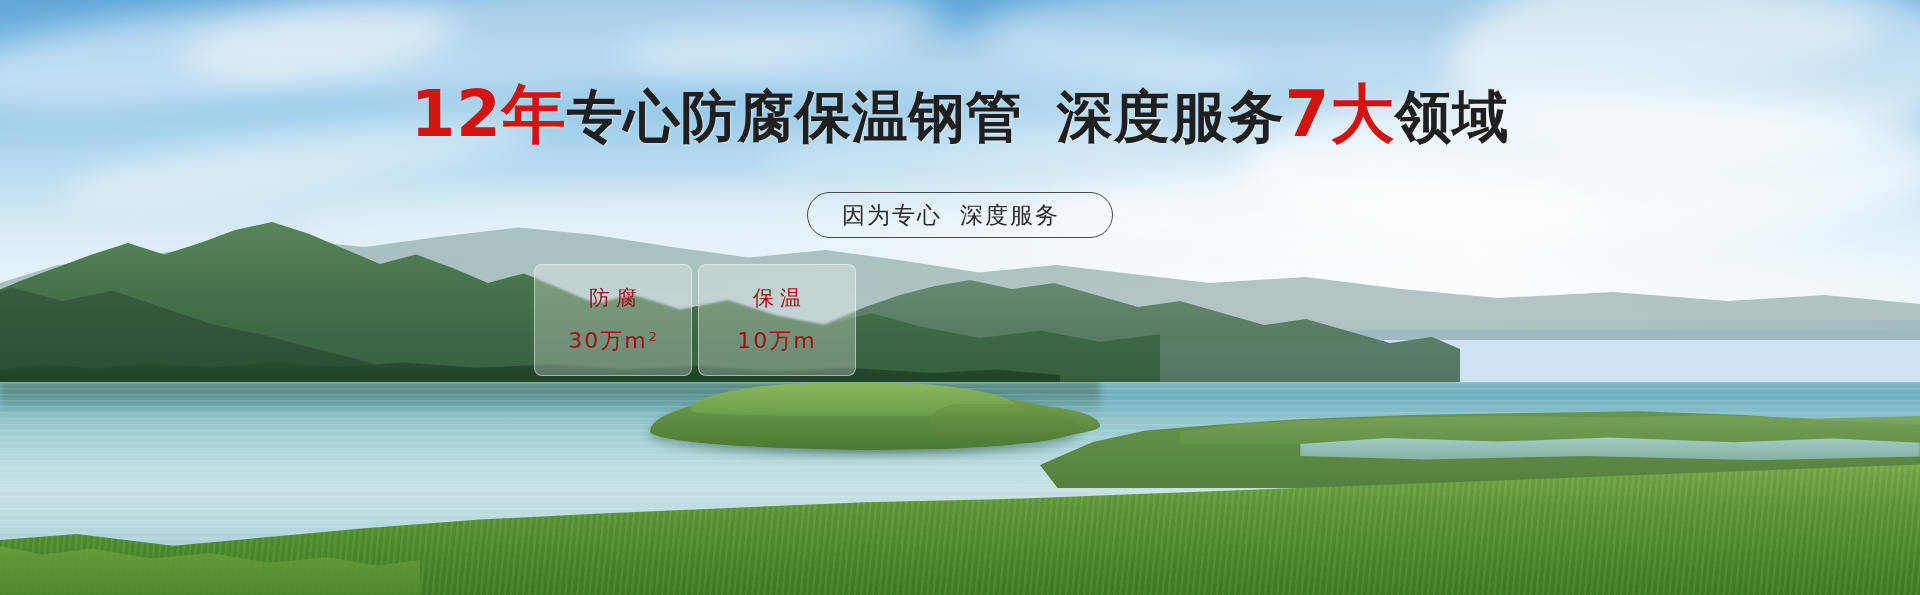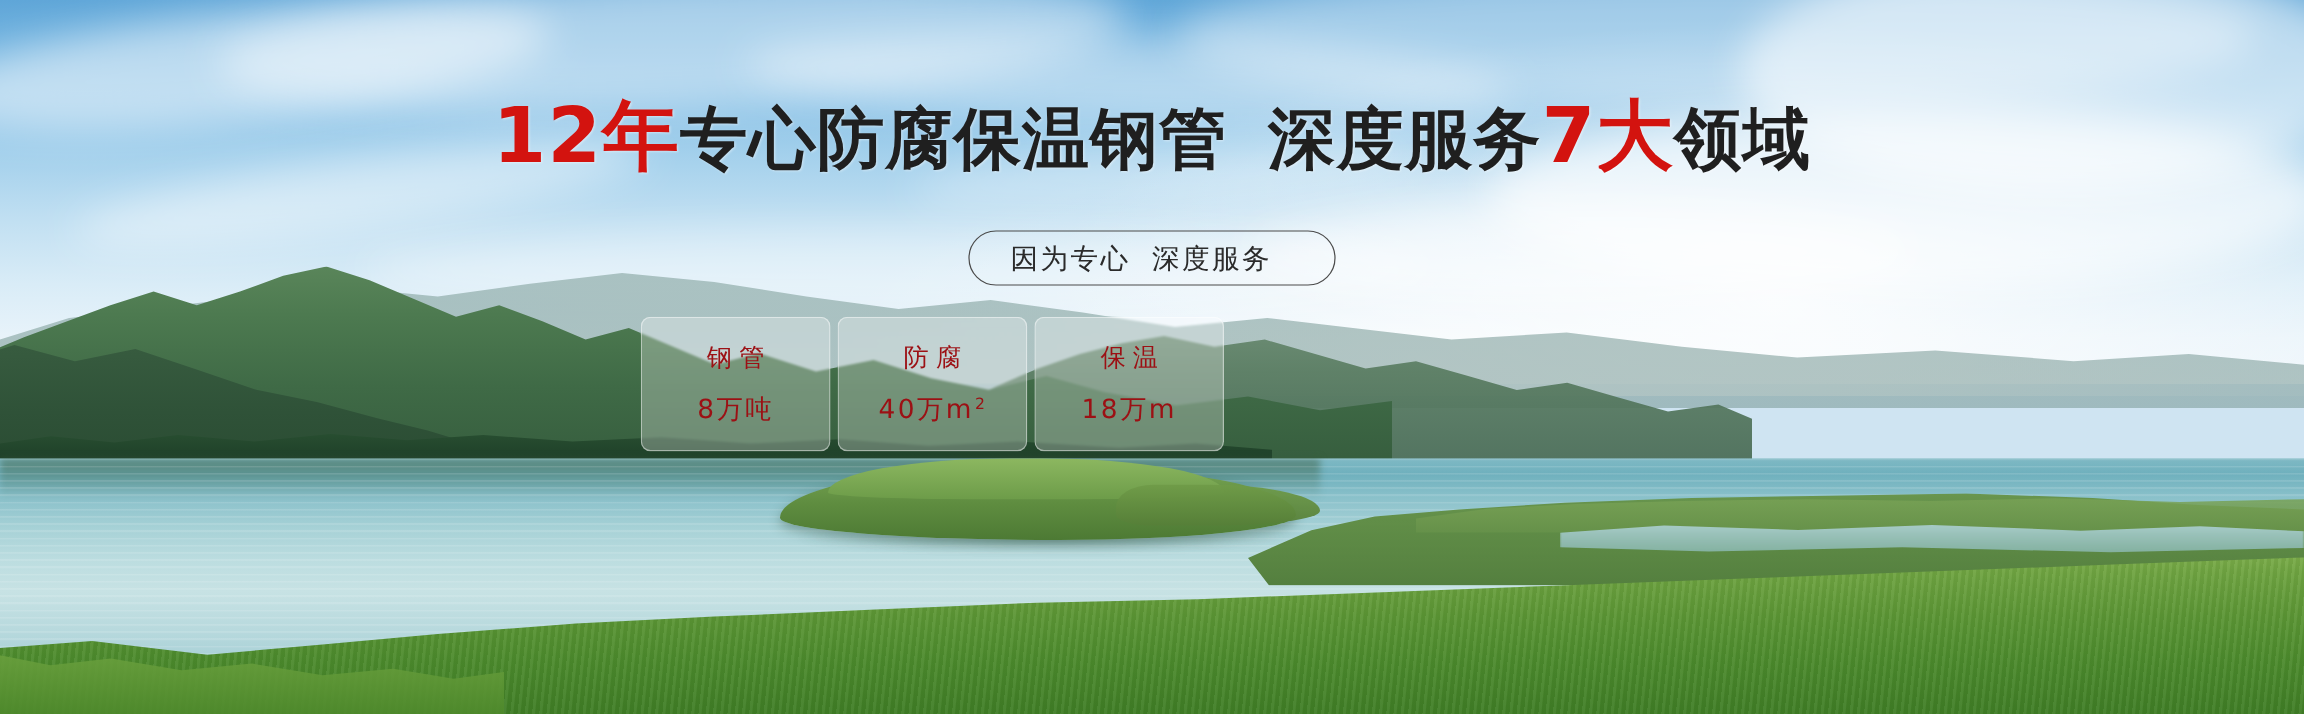--- a/index.html
+++ b/index.html
@@ -313,40 +313,33 @@
 
   <div class="subtitle-pill">
     <span class="sub-seg">因为专心</span>
     <span class="sub-sp"></span>
     <span class="sub-seg">深度服务</span>
     <span class="sub-sp"></span>
   </div>
 
   <div class="stats">
 
-    <div class="stat-card">
-      <div class="stat-label">钢管</div>
-      <div class="stat-value">
-        <span>8</span>
-        <span>万吨</span>
-      </div>
-    </div>
 
     <div class="stat-card">
       <div class="stat-label">防腐</div>
       <div class="stat-value">
-        <span>40</span>
+        <span>30</span>
         <span>万m</span>
           <sup>2</sup>
       </div>
     </div>
 
     <div class="stat-card">
       <div class="stat-label">保温</div>
       <div class="stat-value">
-        <span>18</span>
+        <span>10</span>
         <span>万m</span>
       </div>
     </div>
 
   </div>
 
 </div>
 
 </body></html>

